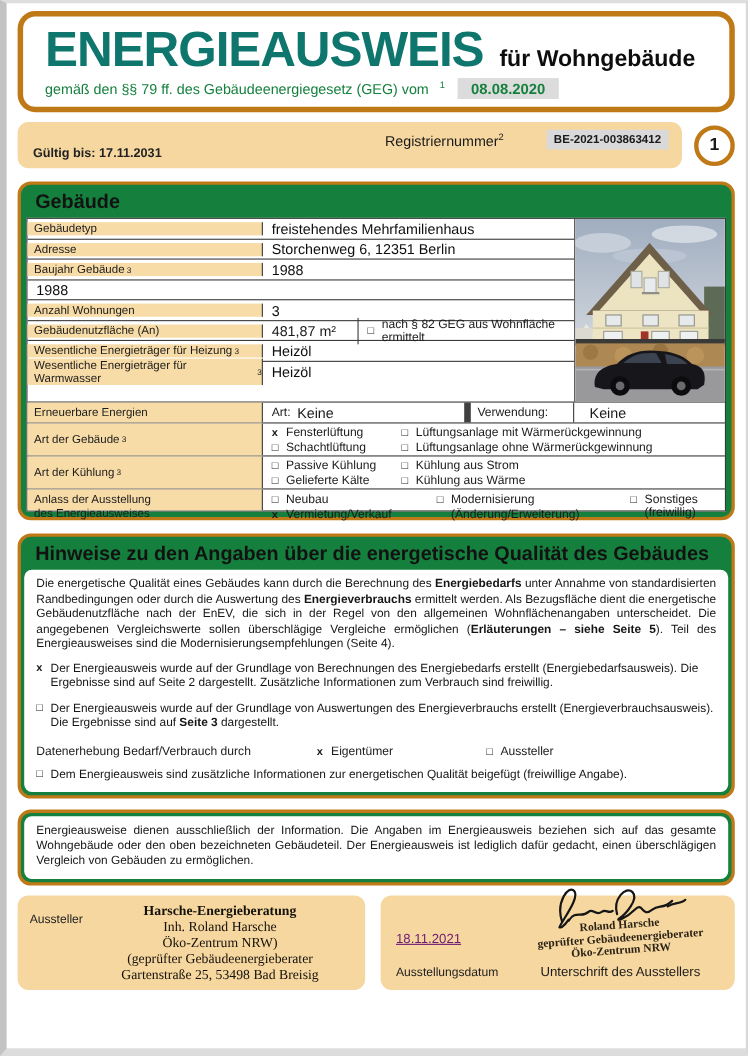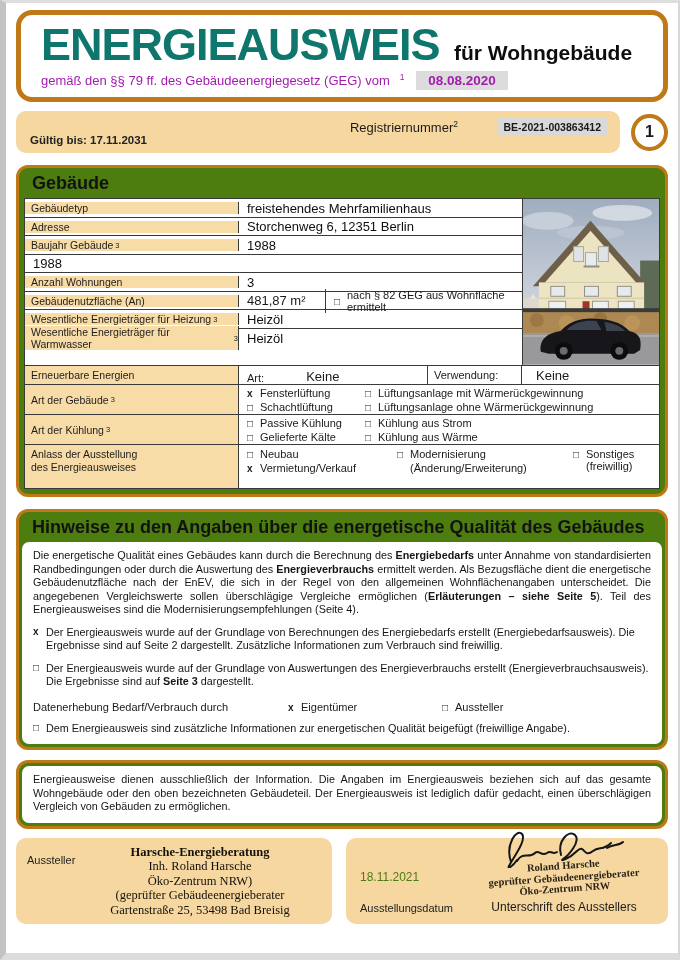--- a/index.html
+++ b/index.html
@@ -11,38 +11,38 @@
     border-right: 2px solid #d8d8d8; border-bottom: 7px solid #dcdcdc;
     overflow: hidden;
   }
   .content { padding: 5px 8px 0 6px; }
 
   
   .title-box { border: 5px solid #bf7a17; border-radius: 16px; background:#fff;
     margin: 2px 2px 0 4px; padding: 4px 18px 9px 20px; }
   .main-title { font-size: 45px; font-weight: bold; letter-spacing: -1px; color:#0f766e; }
   .sub-title { font-size: 21px; font-weight: bold; margin-left: 10px; color:#0d0d0d; }
-  .law-line { font-size: 13px; color:#a21caf; margin-top: 1px; }
+  .law-line { font-size: 13px; color:#15803d; margin-top: 1px; }
   .law-line sup { font-size: 8.5px; margin: 0 8px 0 10px; }
   .graybox { background:#dcdcdc; padding: 2px 12px; font-weight: 600; font-size: 13.5px; }
 
   
   .valid-row { display:flex; align-items:center; margin: 9px 2px 0 4px; }
   .valid-bar { position:relative; flex:1; height:42px; background:#f6d7a0; border-radius:10px; }
   .valid-label { position:absolute; left:14px; bottom:7px; font-size:11.5px; font-weight:600; color:#222; }
   .reg-wrap { position:absolute; right:162px; top:8px; font-size:13px; font-weight:normal; }
   .reg-wrap sup { font-size:8.5px; }
   .reg-value { position:absolute; right:12px; top:7px; background:#d9d9d9; font-size:10.5px;
     font-weight:600; padding:3px 7px; }
   .page-circle { width:37px; height:37px; border:4px solid #bf7a17; border-radius:50%;
     background:#fff; display:flex; align-items:center; justify-content:center;
     font-size:16px; font-weight:bold; margin-left:11px; }
 
   
-  .obox { border:3px solid #bf7a17; border-radius:12px; background:#4d7c0f; padding:3px; margin:12px 2px 0 4px; }
+  .obox { border:3px solid #bf7a17; border-radius:12px; background:#15803d; padding:3px; margin:12px 2px 0 4px; }
   .obox-title { font-size:18px; font-weight:bold; color:#121212; padding:2px 10px 4px; }
   .inner-white { background:#fff; border-radius:7px; padding:7px 11px 9px; }
 
   
   .btable { background:#fff; border:1px solid #3a3a3a; margin:0 2px 2px; font-size:12.5px; }
   .btop { display:flex; }
   .bleft { flex:1; }
   .trow { display:flex; border-bottom:1px solid #3a3a3a; height:18.5px; align-items:center; }
   .trow:last-child { border-bottom:none; }
   .tlabel { width:214px; background:#f8dca7; border-right:1px solid #3a3a3a;
@@ -56,21 +56,21 @@
   .photo-cell { width:137px; border-left:1px solid #3a3a3a; }
   .photo-cell svg { display:block; width:100%; height:100%; }
   .frow { display:flex; border-top:1px solid #3a3a3a; align-items:stretch; }
   .opt { display:flex; align-items:flex-start; margin-right:4px; }
   .mark { font-weight:bold; width:13px; flex:0 0 13px; font-size:10px; padding-top:1px; }
   .optlab { font-size:11px; }
   .ventcols { flex:1; display:flex; padding:2px 0 2px 8px; }
   .vcol1 { width:118px; }
   .vcol2 { flex:1; }
   .vline { height:14px; display:flex; align-items:flex-start; }
-  .art-cell { flex:1; display:flex; align-items:flex-end; padding-left:8px; border-right:1px solid #404040;gap:36px; }
+  .art-cell { flex:1; display:flex; align-items:center; padding-left:8px; border-right:6px solid #404040; }
   .art-cell .lab { font-size:11px; margin-right:6px; }
   .art-cell .val { font-size:13px; }
   .use-label { width:94px; border-right:1px solid #3a3a3a; display:flex; align-items:center;
     padding-left:6px; font-size:11px; }
   .use-value { width:137px; display:flex; align-items:center; padding-left:14px; font-size:13px; }
   .insp-count { width:115px; border-right:1px solid #3a3a3a; font-size:11px; padding:3px 0 0 8px; }
   .insp-due { flex:1; font-size:11px; padding:3px 0 0 8px; }
   .reason-label { padding-top:3px; align-items:flex-start !important; line-height:13px; }
   .reason-opts { flex:1; display:flex; padding:3px 0 4px 8px; }
   .rcol1 { width:150px; } .rcol2 { width:176px; } .rcol3 { flex:1; }
@@ -88,21 +88,21 @@
   
   .issuer-row { display:flex; margin:9px 2px 0 4px; }
   .issuer-left { position:relative; width:316px; background:#f6d7a0; border-radius:10px;
     min-height:84px; padding:7px 6px 7px 58px; }
   .issuer-tag { position:absolute; left:11px; top:16px; font-size:11px; color:#222; }
   .issuer-lines { text-align:center; font-family:"Liberation Serif", serif; font-size:12.5px;
     line-height:14.5px; color:#14110a; }
   .issuer-lines .l0 { font-weight:bold; }
   .issuer-right { position:relative; flex:1; margin-left:14px; background:#f6d7a0;
     border-radius:10px; min-height:84px; }
-  .issue-date { position:absolute; left:14px; top:32px; font-size:12px; color:#4d7c0f; }
+  .issue-date { position:absolute; left:14px; top:32px; font-size:12px; color:#701a75;text-decoration:underline; }
   .issue-date-label { position:absolute; left:14px; bottom:10px; font-size:11px; color:#222; }
   .sig-area { position:absolute; left:120px; right:6px; top:-16px; text-align:center; }
   .sig-svg { display:block; margin:0 auto; }
   .stamp { transform:rotate(-4deg); font-family:"Liberation Serif", serif; font-weight:bold;
     font-size:10.5px; line-height:11.5px; color:#2b2315; margin-top:-8px; }
   .sig-label { position:absolute; left:120px; right:6px; bottom:10px; text-align:center;
     font-size:12px; color:#1a1a1a; }
 </style>
 </head>
 <body>
@@ -307,21 +307,21 @@
                 </div>
               <div class="vline opt">
                   <span class="mark">□</span>
                   <span class="optlab">Kühlung aus Wärme</span>
                 </div>
             </div>
           </div>
         </div>
 
 
-        <div class="frow" style="height:44px;">
+        <div class="frow" style="height:20px;">
           <div class="tlabel reason-label">
             <span><span>Anlass der Ausstellung</span><br><span>des Energieausweises</span></span>
           </div>
           <div class="reason-opts">
             <div class="rcol1">
               <div class="vline opt">
                   <span class="mark">□</span>
                   <span class="optlab">Neubau</span>
                 </div>
               <div class="vline opt">

